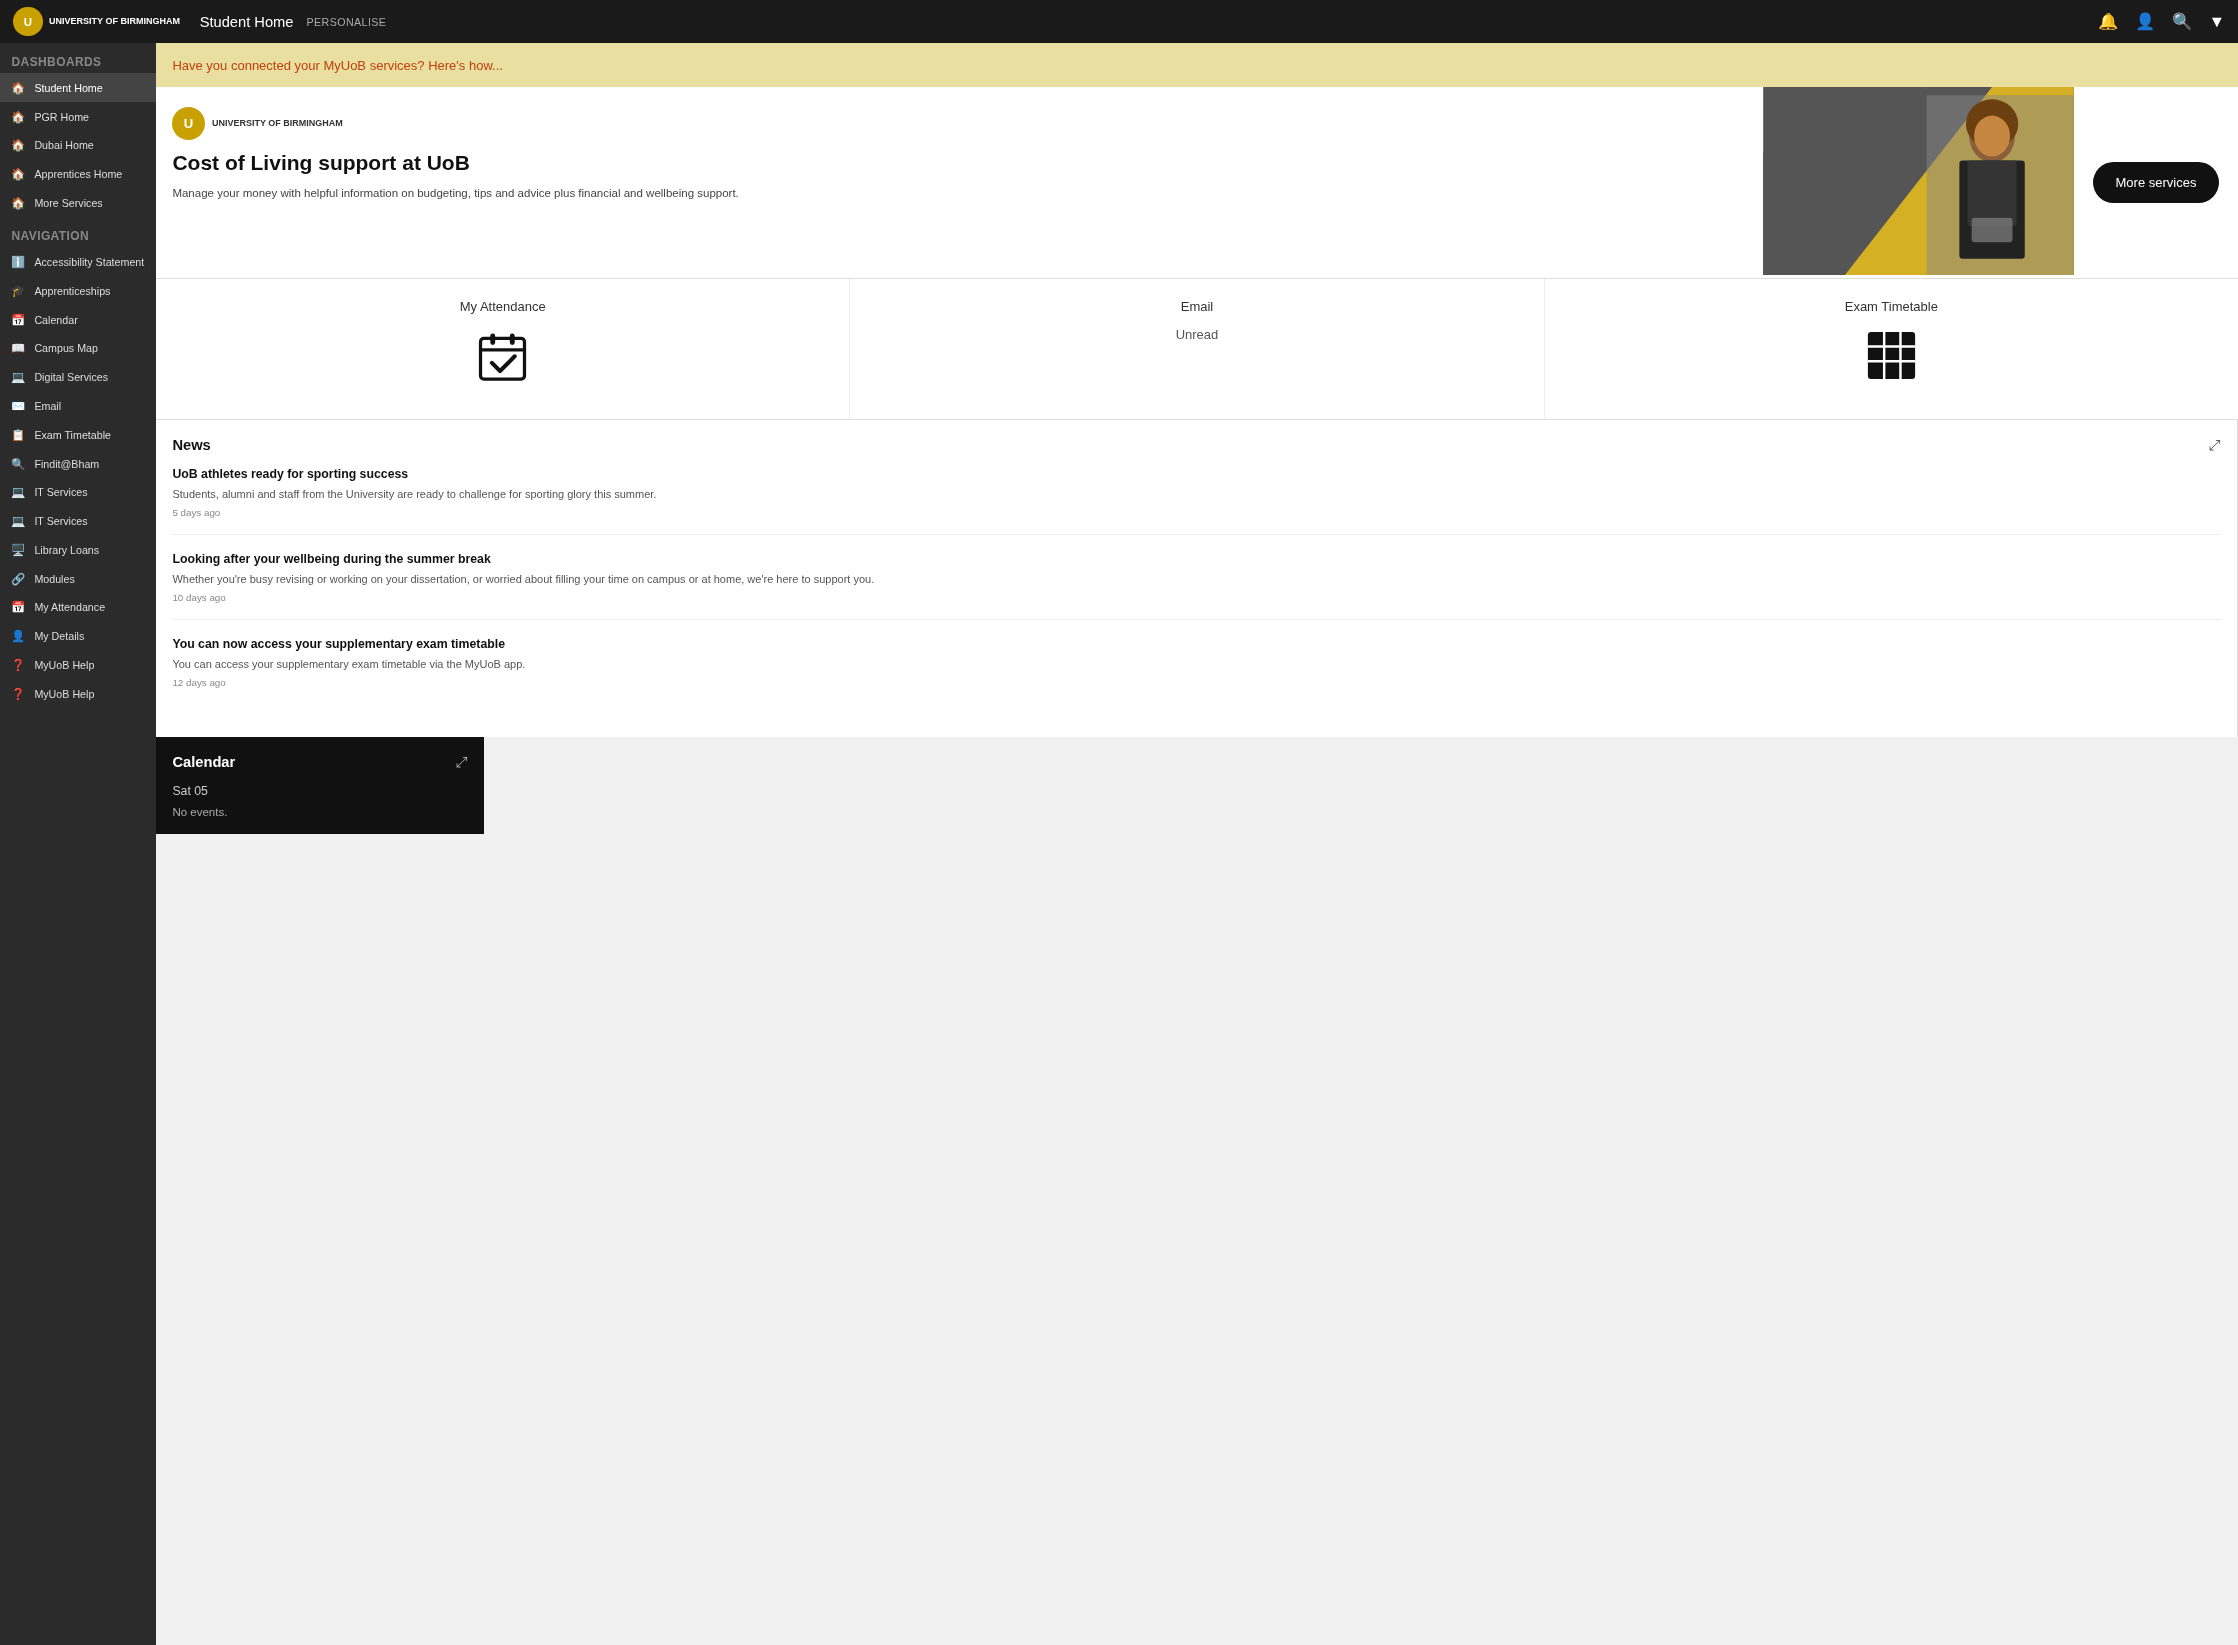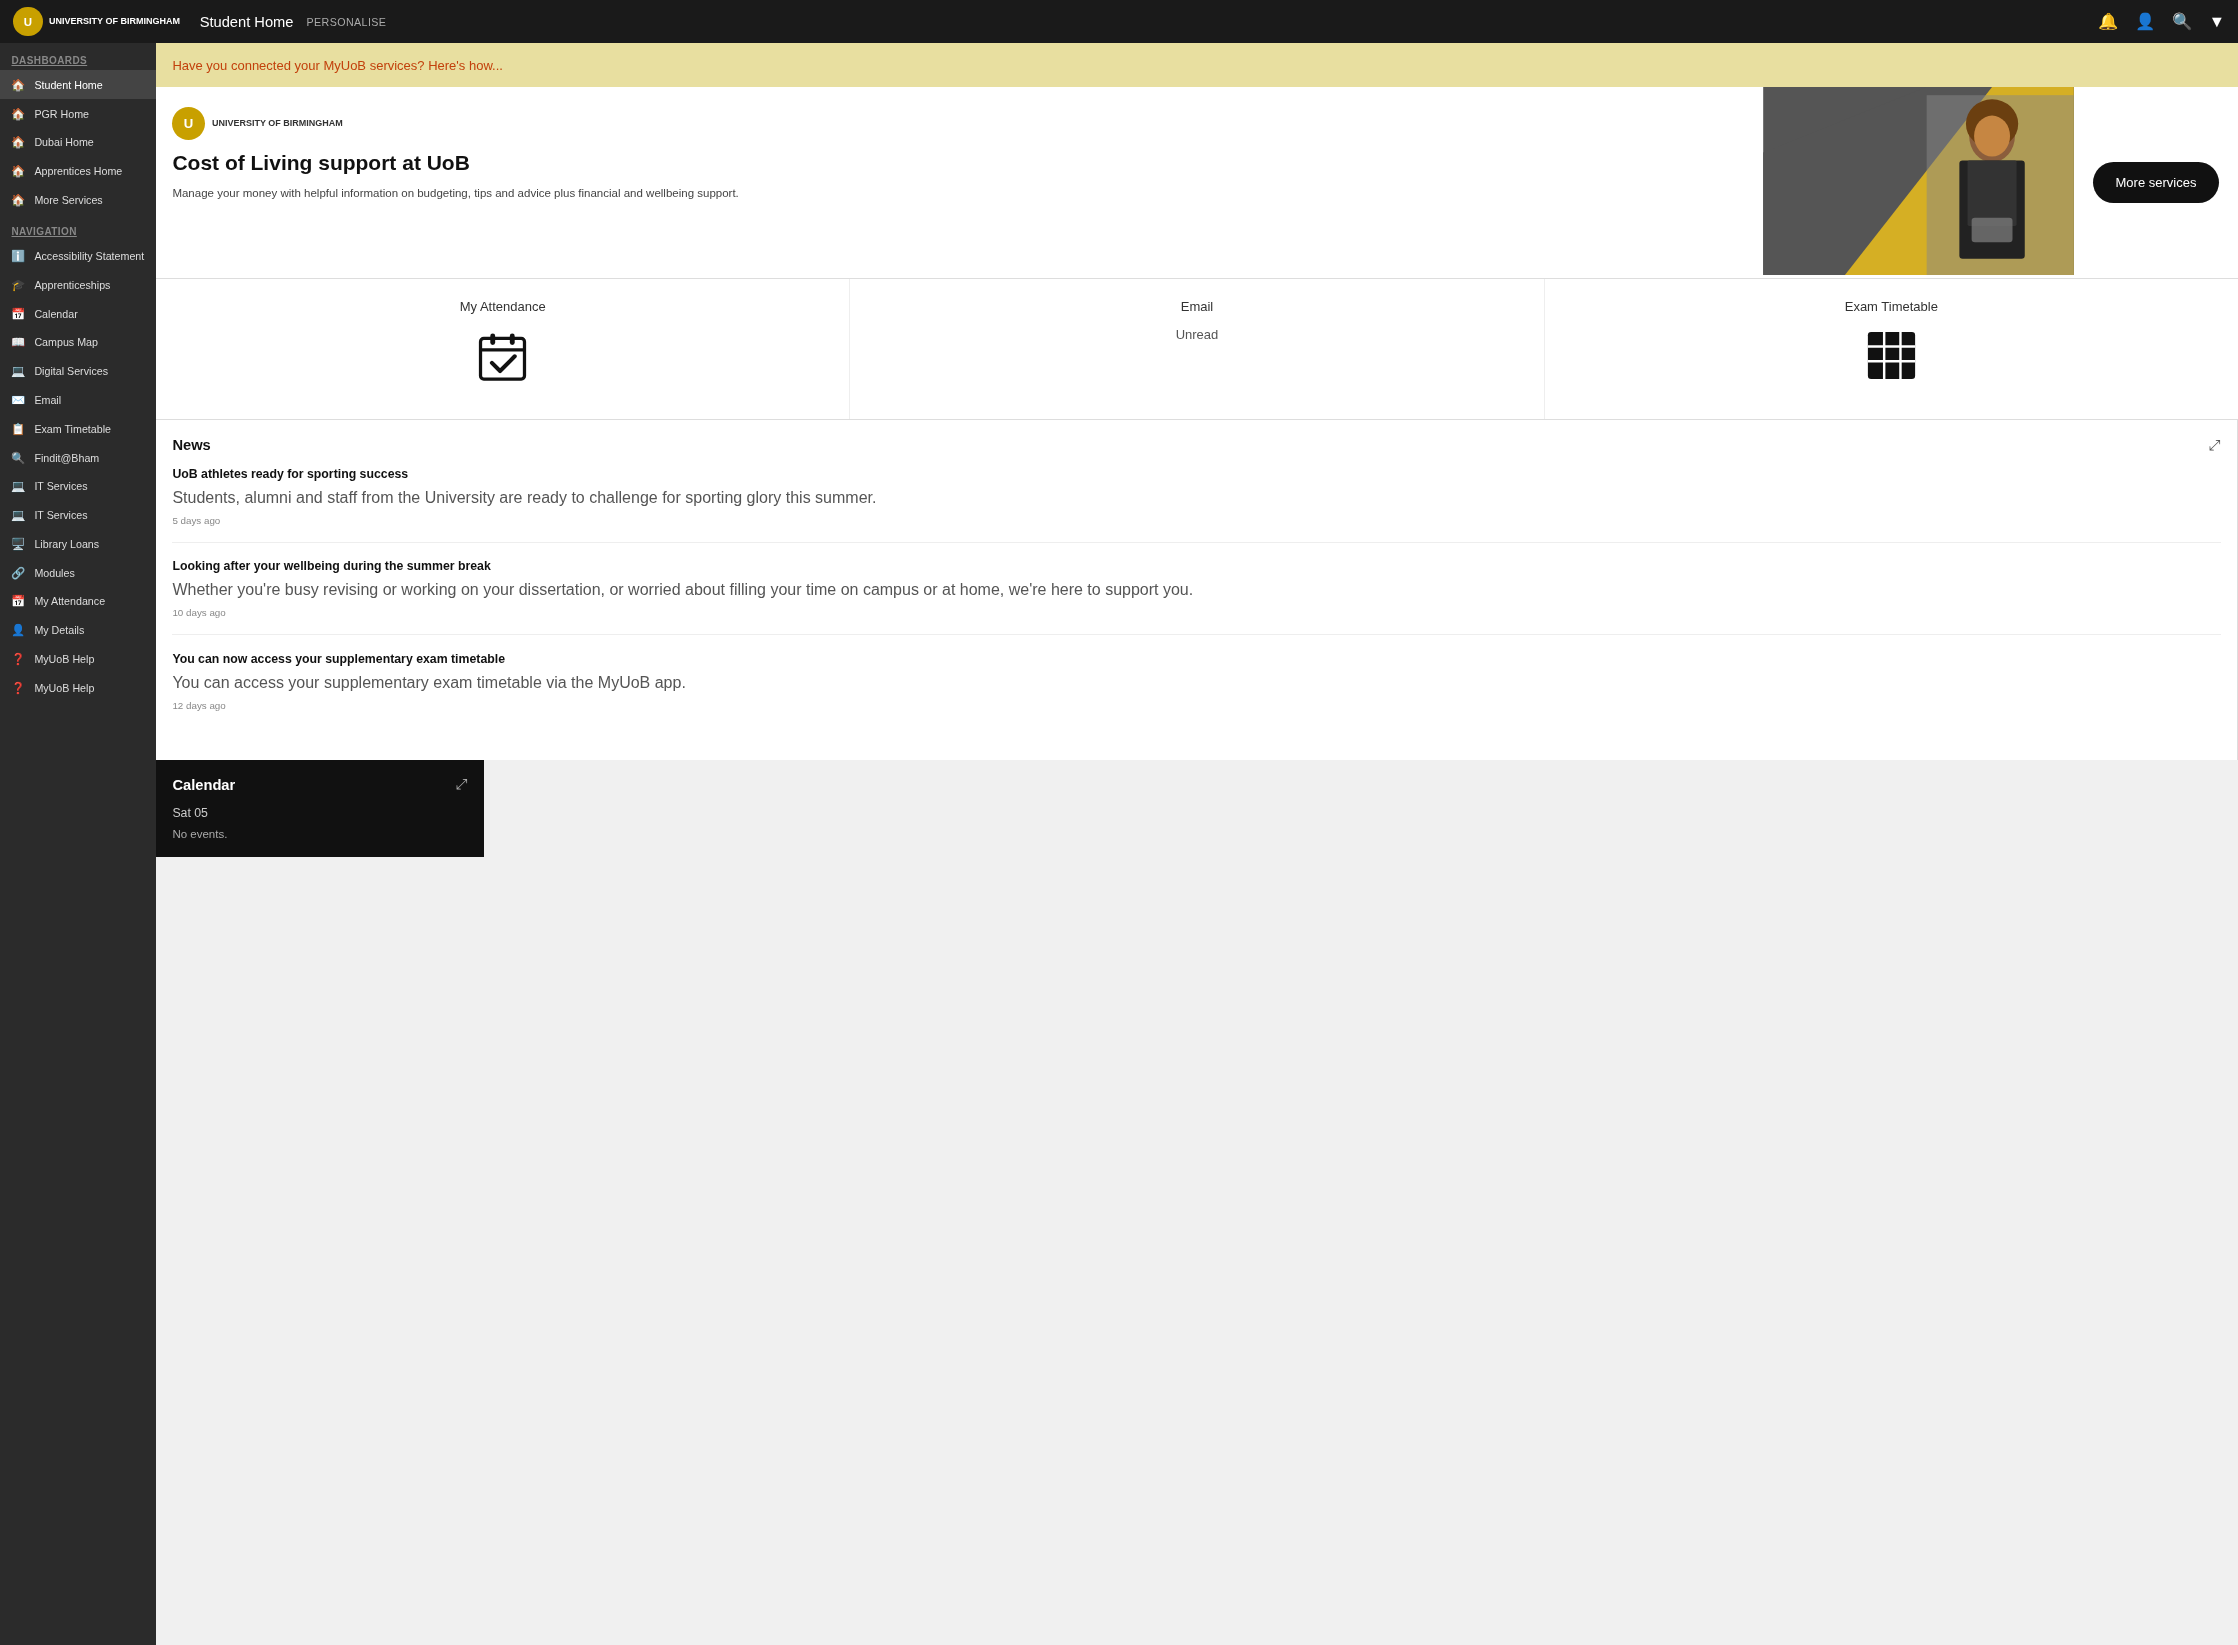--- a/index.html
+++ b/index.html
@@ -71,27 +71,26 @@
 
     
     .sidebar {
       width: 156px;
       background: #2b2b2b;
       color: white;
       overflow-y: auto;
       flex-shrink: 0;
     }
     .sidebar-section-label {
-      font-size: 10px;
+      font-size: 12px;
       color: #888;
       padding: 11.5px 11.5px 4.9px;
       letter-spacing: 0.4px;
       font-weight: bold;
       text-transform: uppercase;
-      text-decoration: underline;
     }
     .sidebar-item {
       display: flex;
       align-items: center;
       gap: 8.2px;
       padding: 7.4px 11.5px;
       font-size: 10.7px;
       color: #ddd;
       cursor: pointer;
     }
@@ -254,21 +253,21 @@
       border-bottom: 0.8px solid #eee;
     }
     .news-item:last-child { border-bottom: none; }
     .news-item-title {
       font-size: 12.3px;
       font-weight: bold;
       color: #111;
       margin-bottom: 4.9px;
     }
     .news-item-desc {
-      font-size: 16px;
+      font-size: 11px;
       color: #555;
       line-height: 1.5;
       margin-bottom: 4.9px;
     }
     .news-item-date {
       font-size: 9.8px;
       color: #888;
     }
 
     

